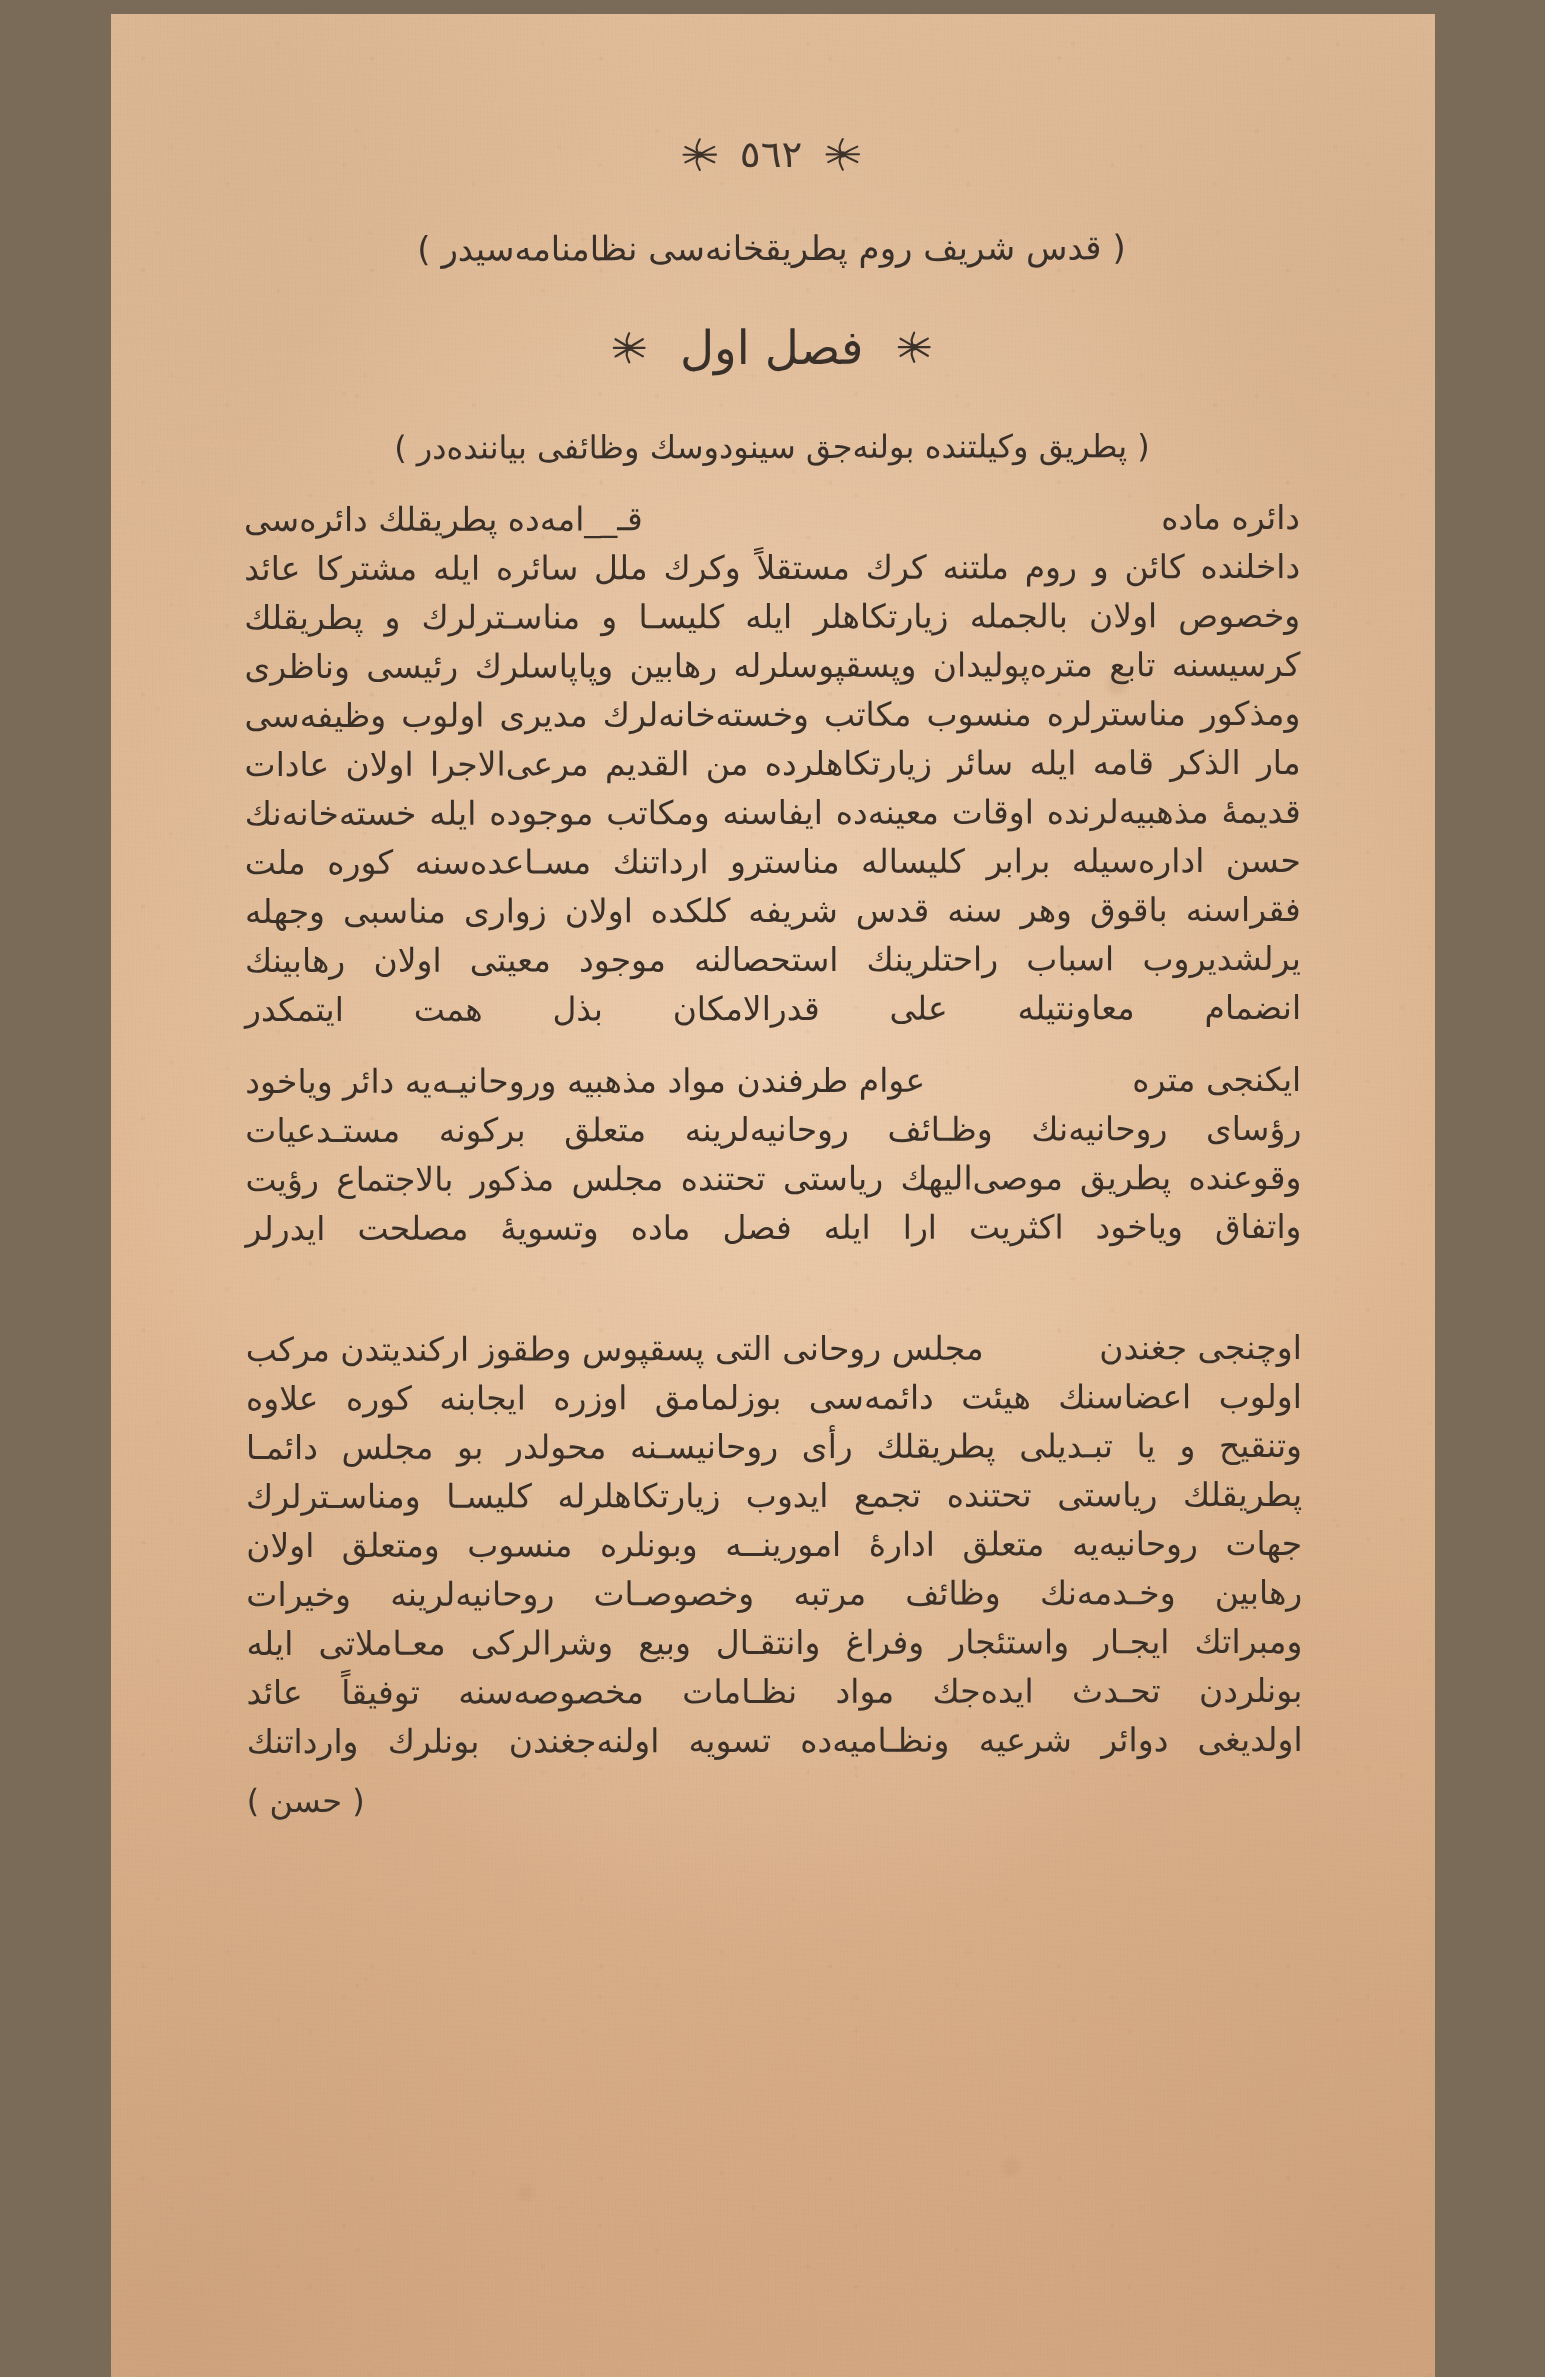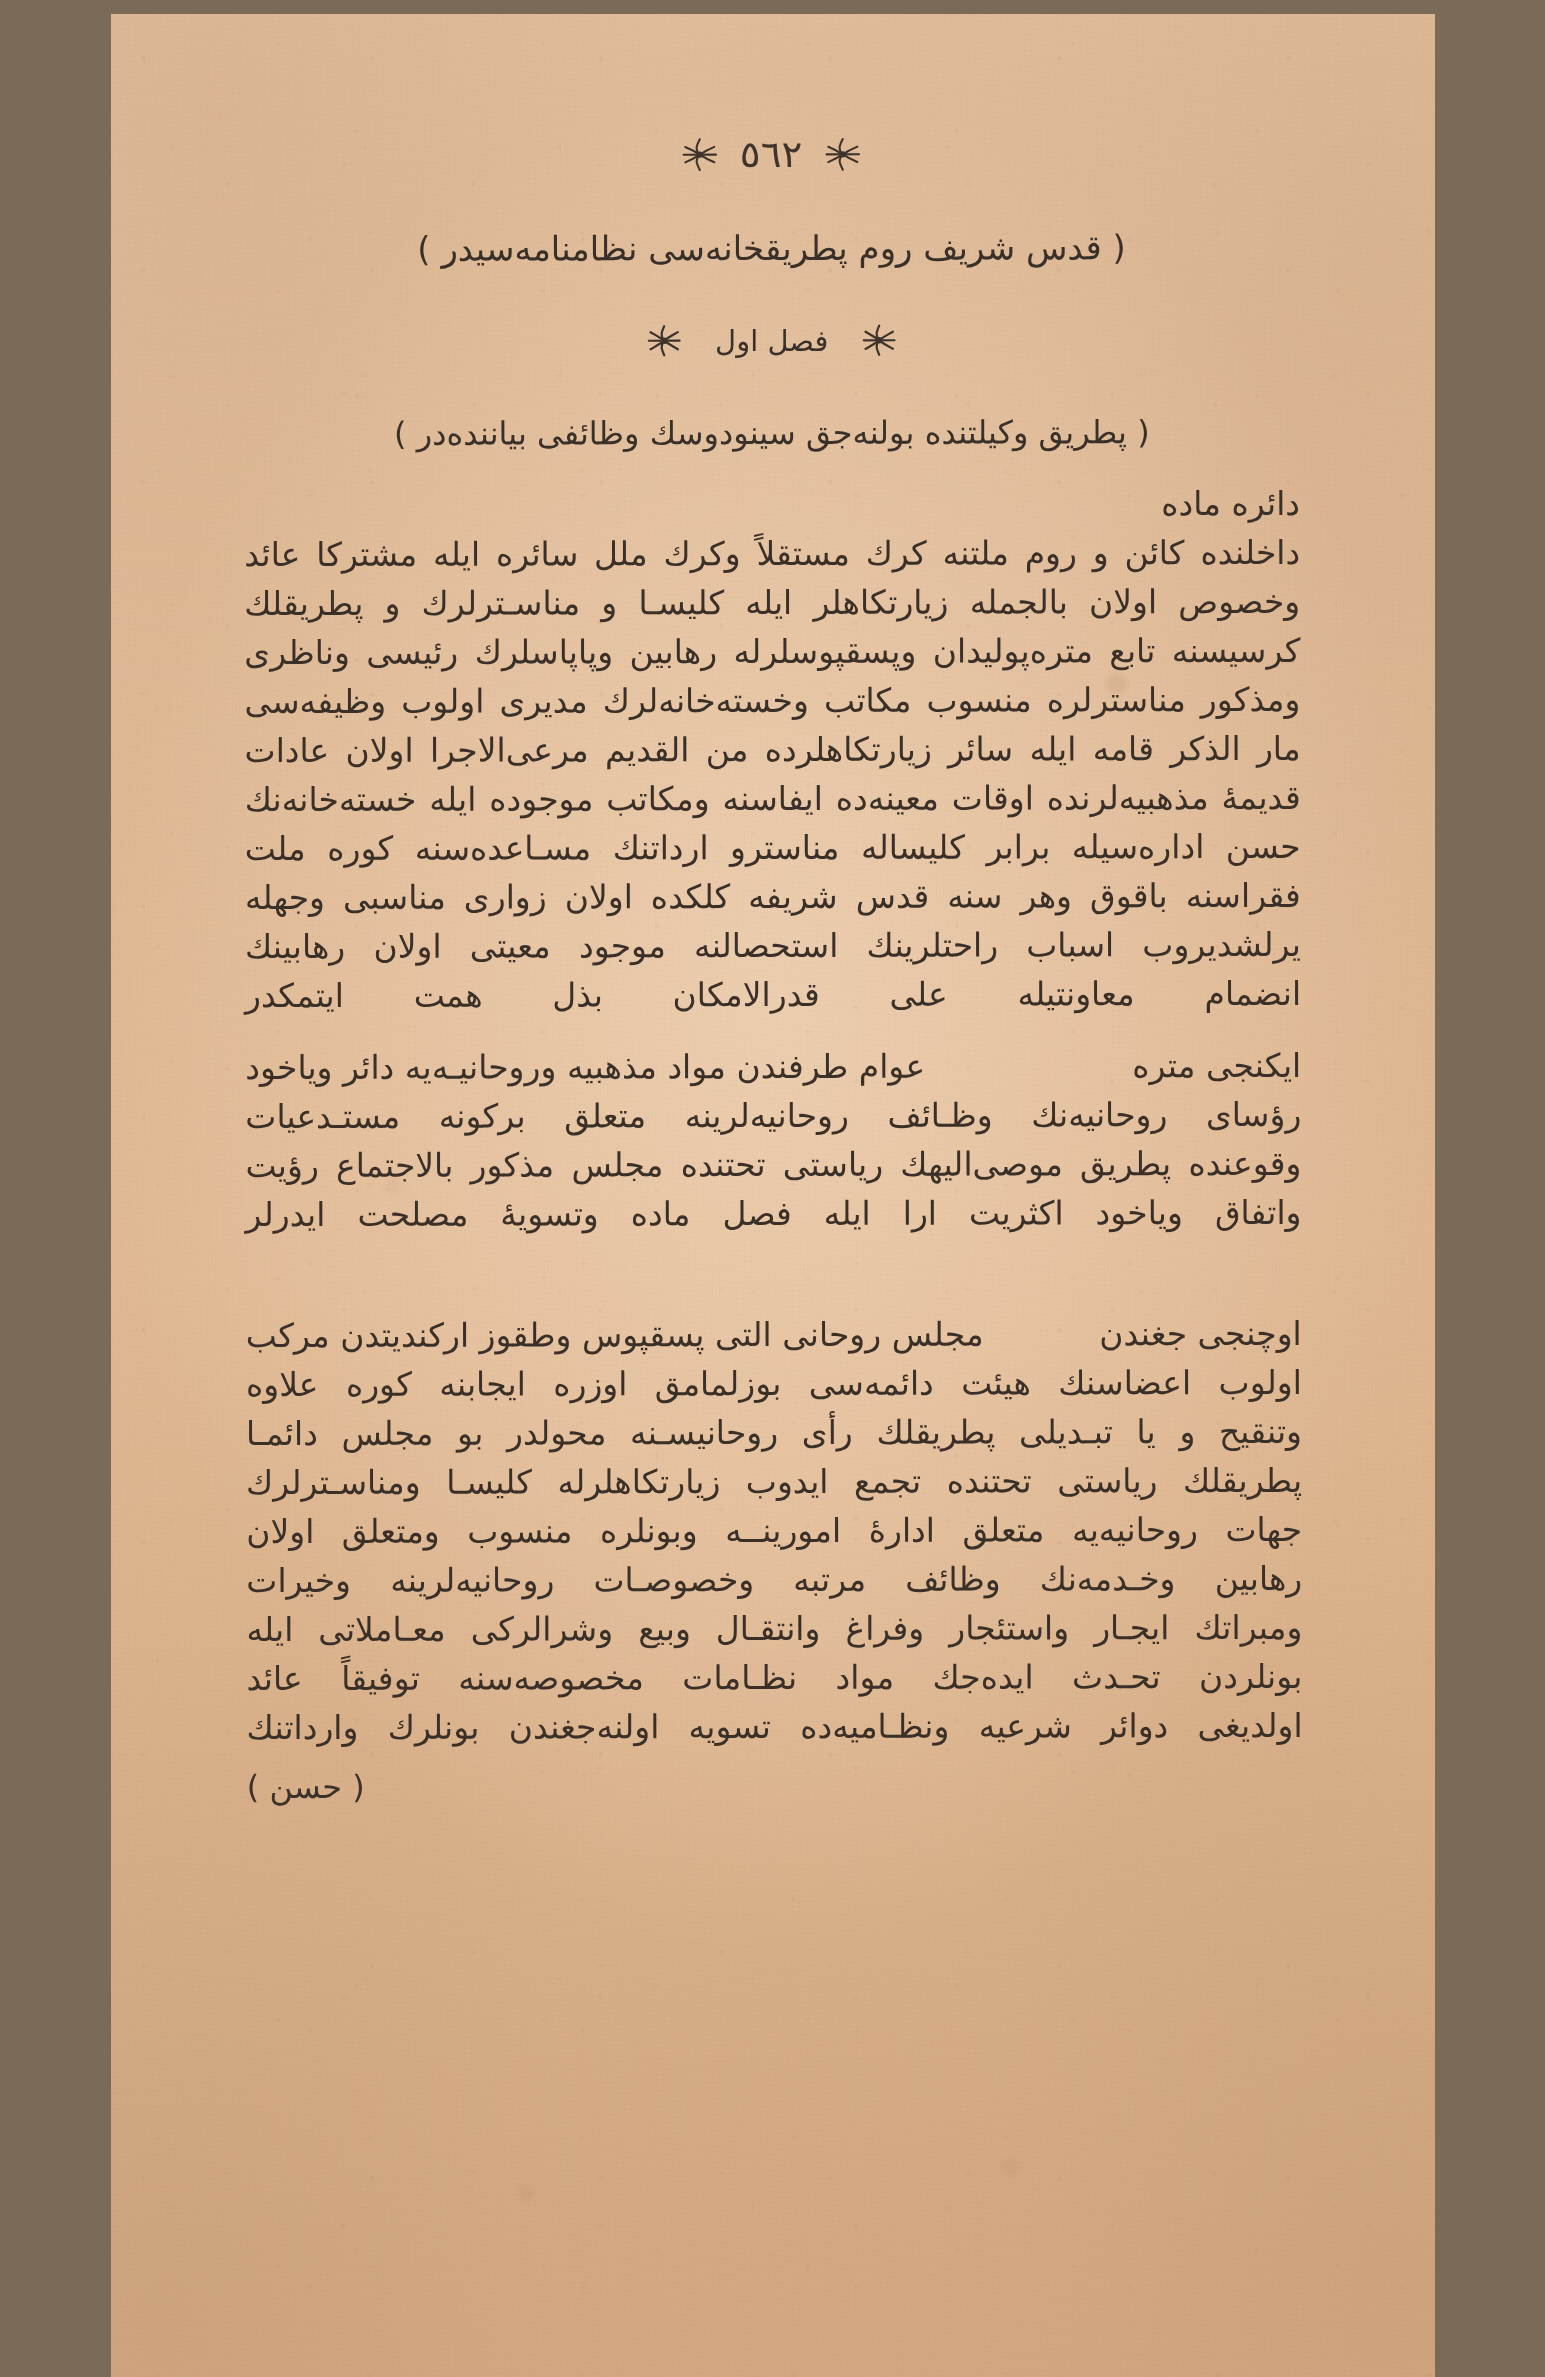--- a/index.html
+++ b/index.html
@@ -110,21 +110,21 @@
   }
 
   .chapter-line {
     display: flex;
     align-items: center;
     justify-content: center;
     gap: 30px;
     margin-top: 46px;
   }
   .chapter-title {
-    font-size: 29px;
+    font-size: 47px;
     color: #39302a;
     letter-spacing: 0.9px;
   }
 
   .subtitle-line {
     text-align: center;
     font-size: 32px;
     line-height: 1.5;
     margin-top: 48px;
     color: #3a302a;
@@ -242,20 +242,21 @@
         </svg>
       </span>
     </div>
 
     <div class="subtitle-line">( پطريق وكيلتنده بولنه‌جق سينودوسك وظائفى بياننده‌در )</div>
 
     <div class="body-block">
       <div class="article" id="article-0">
           <div class="art-line justify">
             <span class="art-label">دائره ماده</span>
+            <span>قـ__امه‌ده  پطريقلك  دائره‌سى</span>
           </div>
           <div class="art-line">داخلنده كائن و روم ملتنه كرك مستقلاً وكرك ملل سائره ايله مشتركا عائد</div>
           <div class="art-line">وخصوص اولان بالجمله زيارتكاهلر ايله كليسـا و مناسـترلرك و پطريقلك</div>
           <div class="art-line">كرسيسنه تابع متره‌پوليدان وپسقپوسلرله رهابين وپاپاسلرك رئيسى  وناظرى</div>
           <div class="art-line">ومذكور مناسترلره منسوب مكاتب وخسته‌خانه‌لرك مديرى اولوب وظيفه‌سى</div>
           <div class="art-line">مار الذكر قامه ايله سائر زيارتكاهلرده من القديم مرعى‌الاجرا اولان عادات</div>
           <div class="art-line">قديمهٔ مذهبيه‌لرنده اوقات معينه‌ده ايفاسنه ومكاتب موجوده ايله خسته‌خانه‌نك</div>
           <div class="art-line">حسن اداره‌سيله برابر كليسا‌له مناسترو ارداتنك مسـاعده‌سنه كوره ملت</div>
           <div class="art-line">فقراسنه باقوق وهر سنه قدس شريفه كلكده اولان زوارى مناسبى وجهله</div>
           <div class="art-line">يرلشديروب اسباب راحتلرينك استحصالنه موجود معيتى اولان رهابينك</div>

